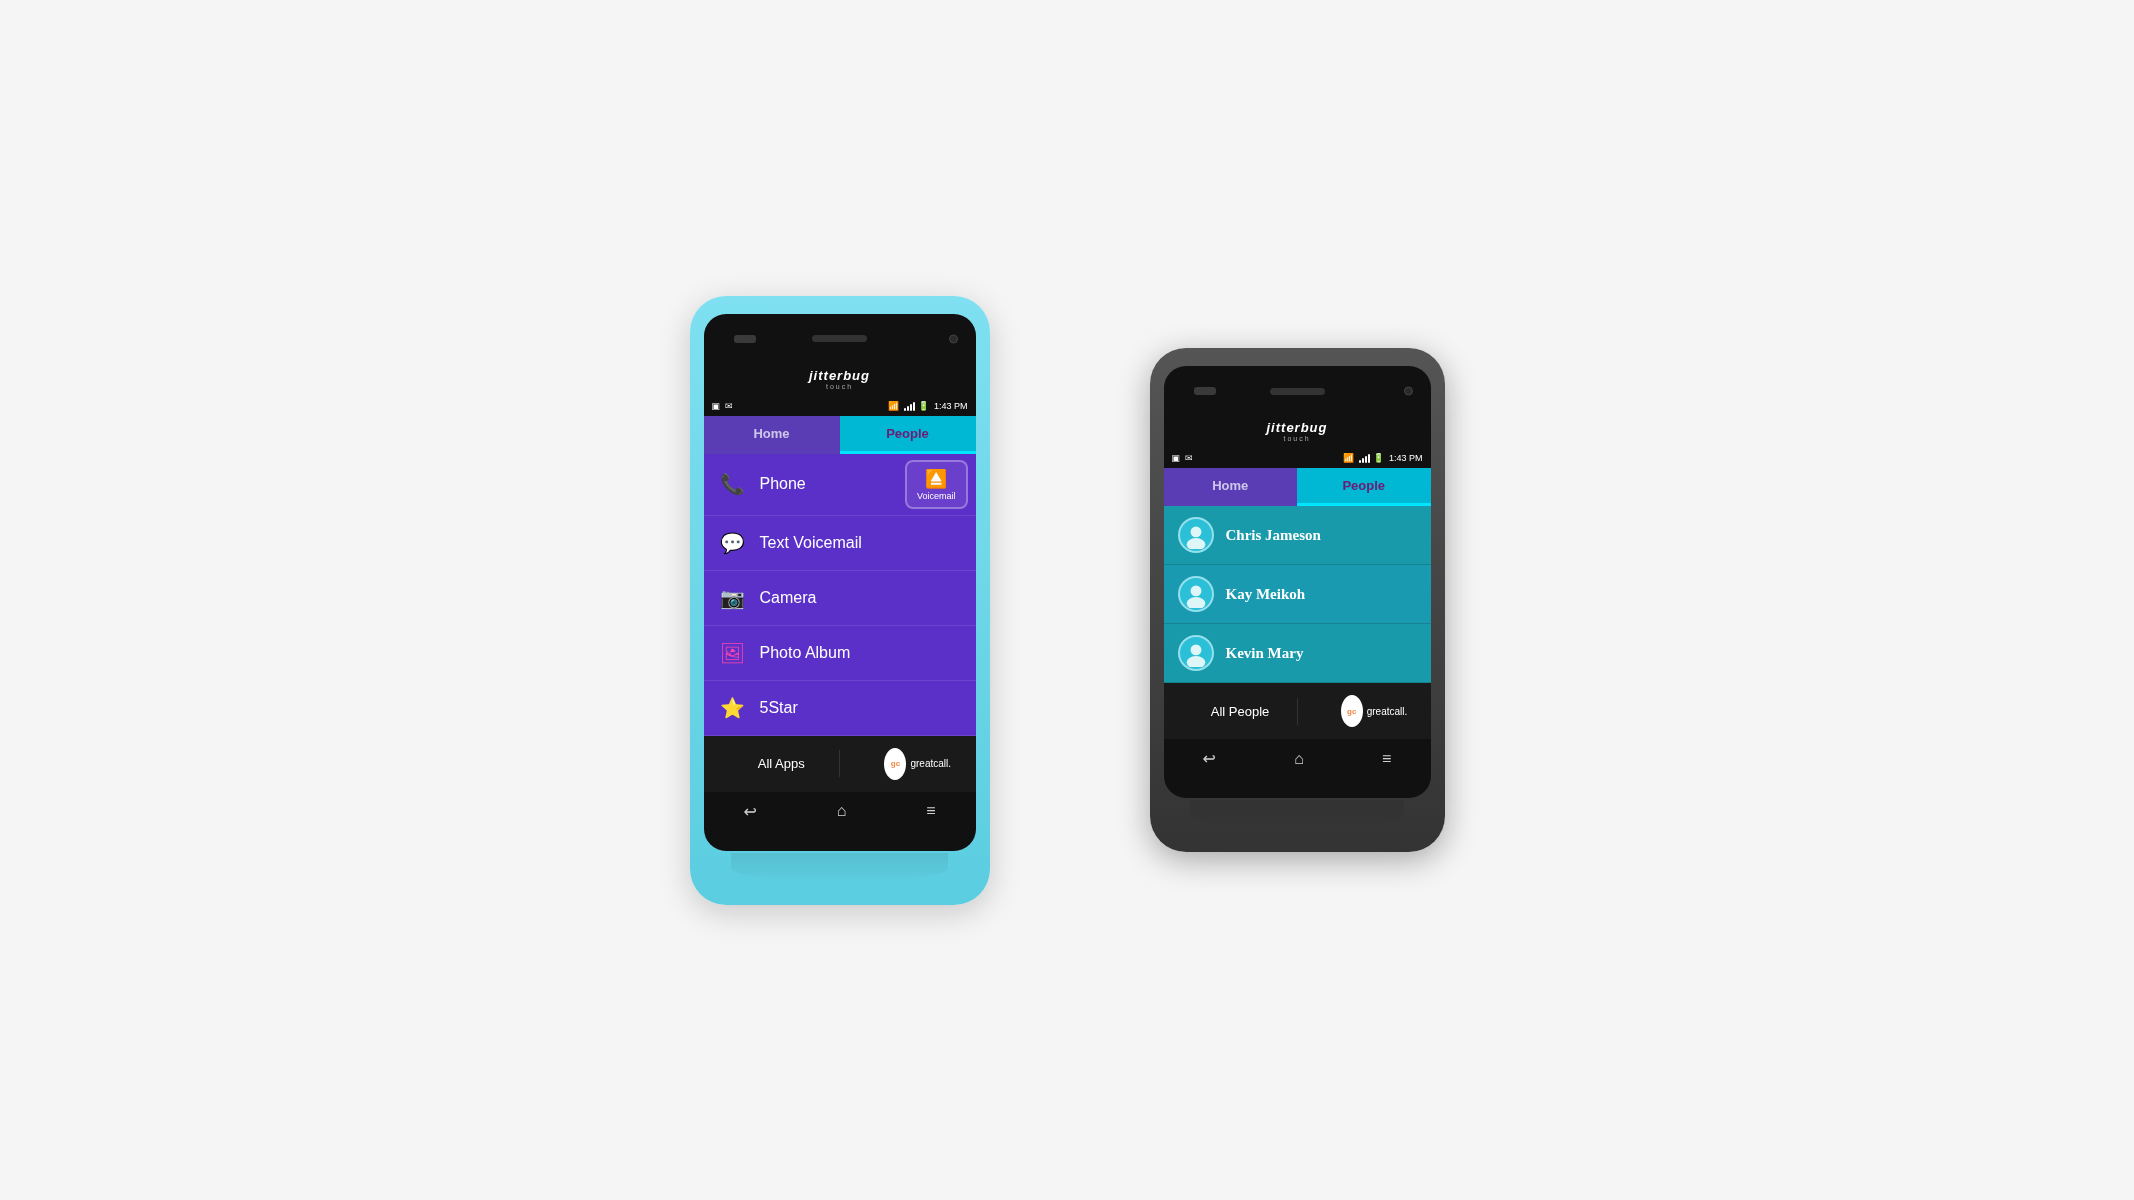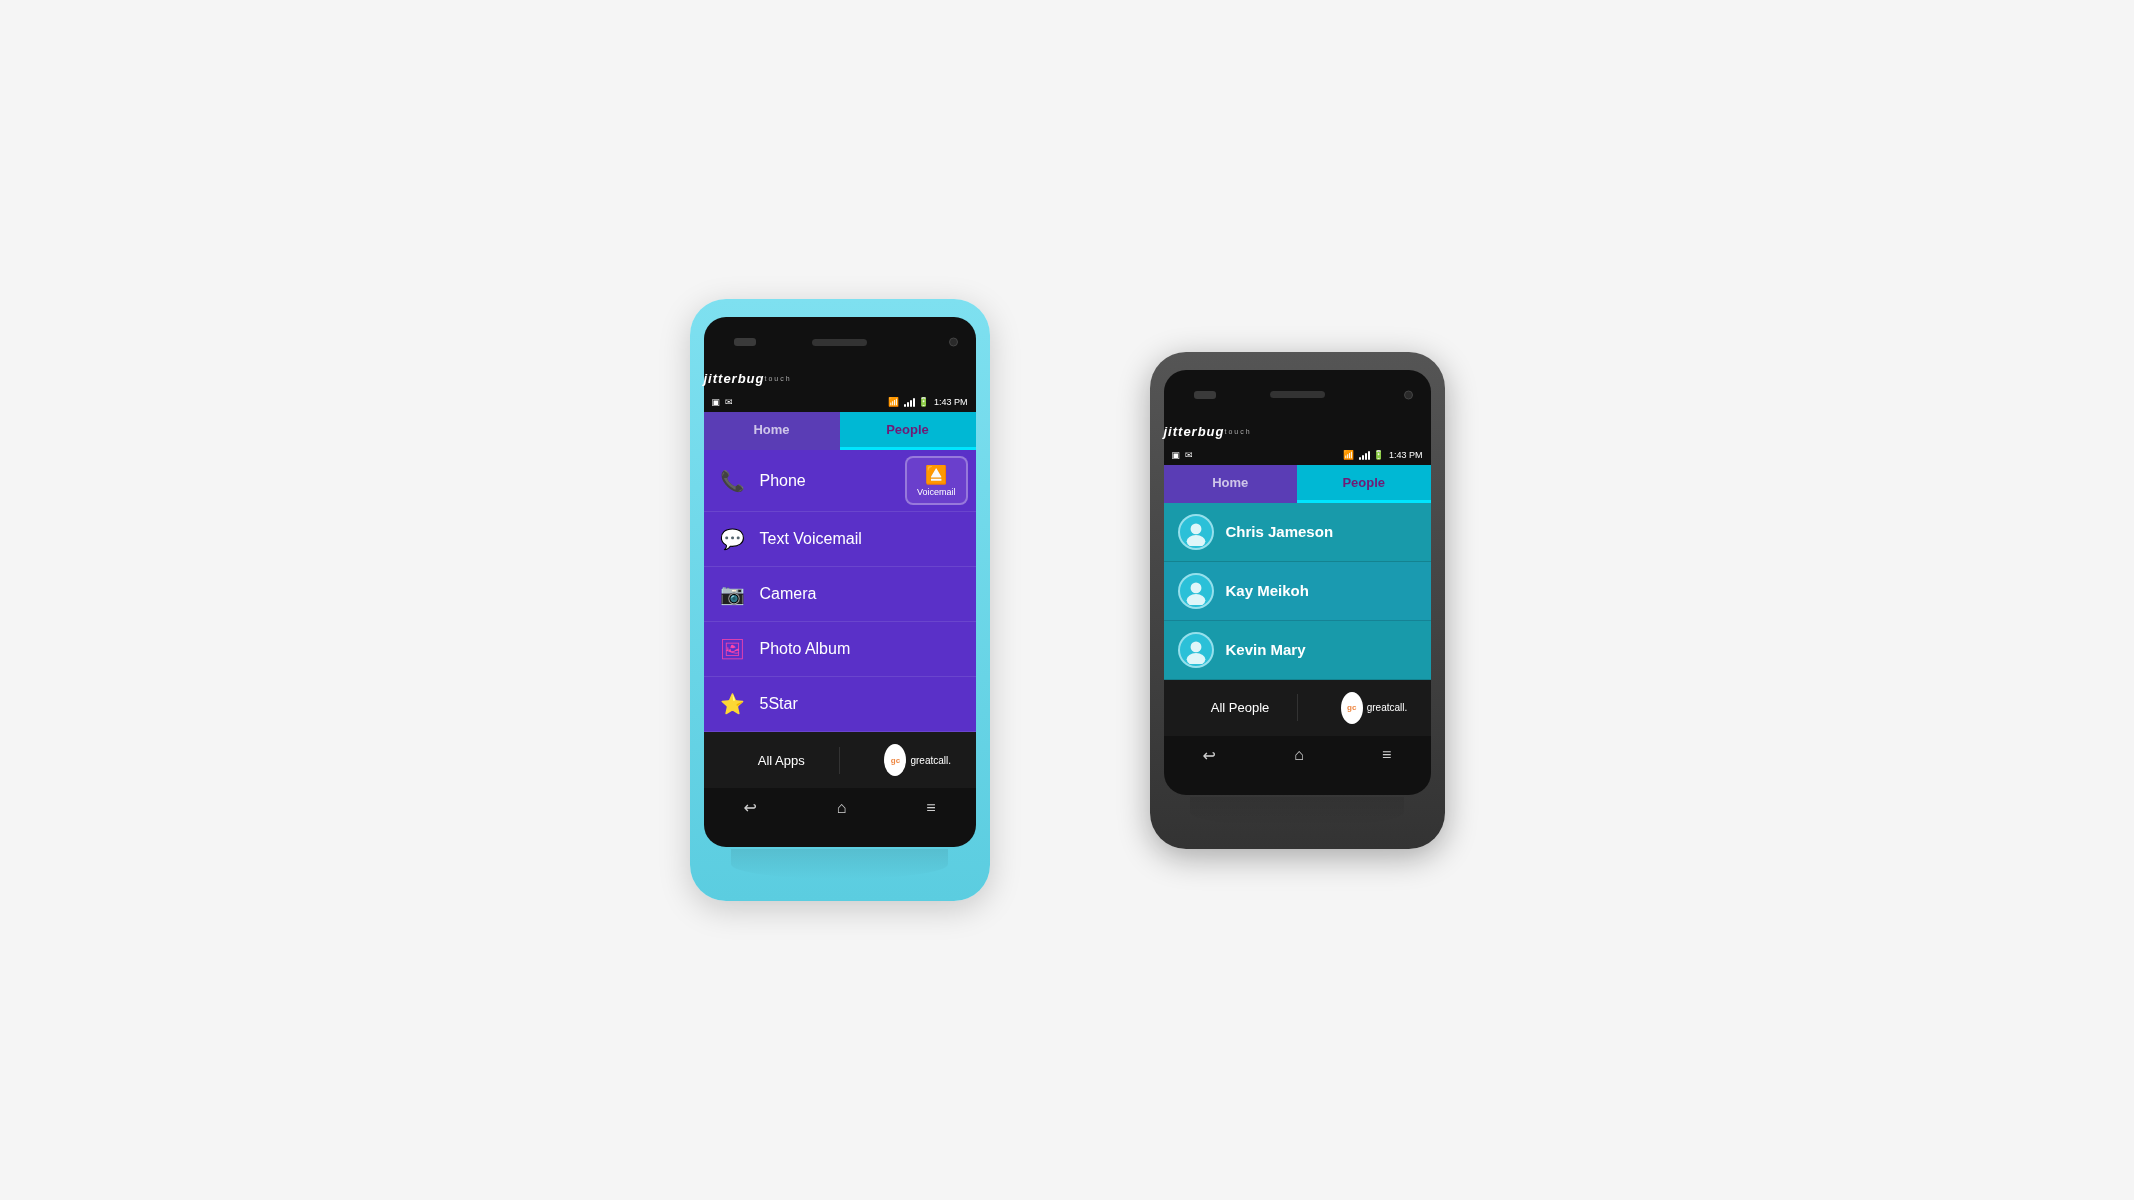--- a/index.html
+++ b/index.html
@@ -76,20 +76,21 @@
       height: 8px;
       background: #3a3a3a;
       border-radius: 3px;
     }
 
     
     .brand-label {
       background: #111;
       width: 100%;
       display: flex;
+      flex-direction: column;
       align-items: center;
       padding: 4px 0 6px;
     }
     .brand-name {
       color: #fff;
       font-size: 13px;
       letter-spacing: 1px;
       font-style: italic;
       font-weight: bold;
     }
@@ -253,20 +254,21 @@
       border-radius: 0 0 50% 50%;
       margin-top: 2px;
     }
 
     
     .contact-list {
       flex: 1;
       background: #1a8fa0;
       display: flex;
       flex-direction: column;
+      font-family: Liberation Serif, serif;
     }
     .contact-item {
       display: flex;
       align-items: center;
       padding: 11px 14px;
       border-bottom: 1px solid rgba(0,0,0,0.15);
       color: #fff;
       font-size: 15px;
       font-weight: 600;
       gap: 12px;

